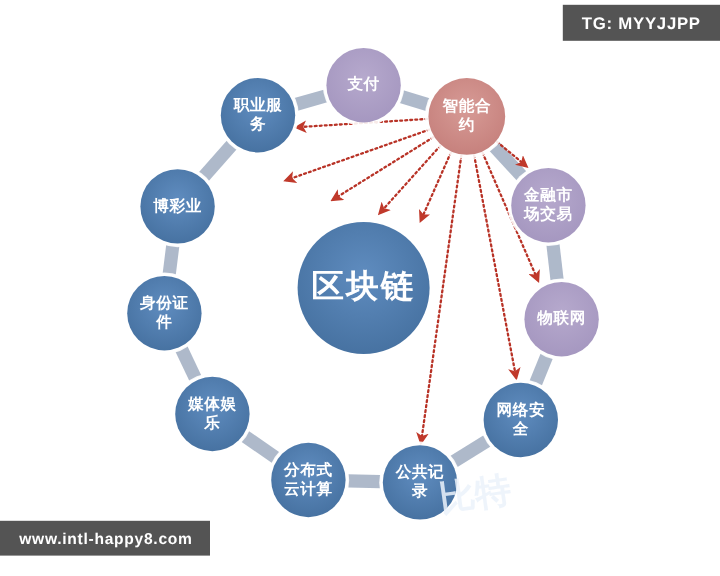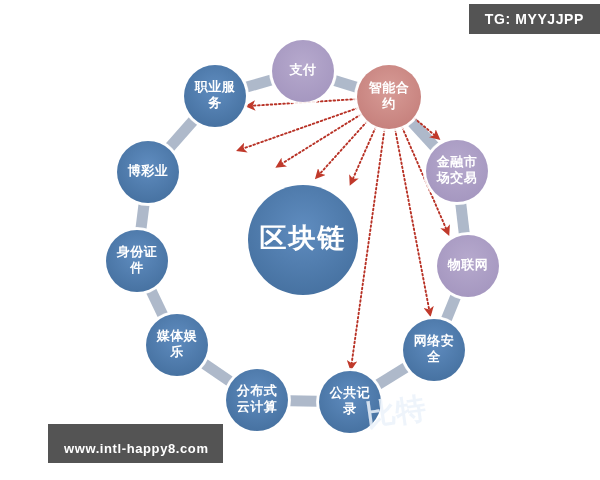--- a/index.html
+++ b/index.html
@@ -35,33 +35,32 @@
   .node-label.center { font-size: 27px; letter-spacing: 2px; }
   .watermark {
     position: absolute;
     background: #545454;
     color: #ffffff;
     font-family: "Liberation Sans", "DejaVu Sans", sans-serif;
     display: flex;
     align-items: center;
     justify-content: center;
     letter-spacing: 0.6px;
-    margin-left: 48px;
   }
   #wm-top {
     right: 0;
     top: 4px;
     padding: 7px 16px;
     font-size: 14px;
     font-weight: bold;
   }
   #wm-bottom {
     left: 0;
     bottom: 17px;
-    padding: 17px 14px 7px 16px;
+    padding: 7px 14px 7px 16px;
     font-size: 13px;
     font-weight: bold;
   }
   .ghost-mark {
     position: absolute;
     color: rgba(235,242,250,0.85);
     font-family: "Liberation Sans", "DejaVu Sans", sans-serif;
     font-weight: bold;
     font-size: 30px;
     pointer-events: none;

